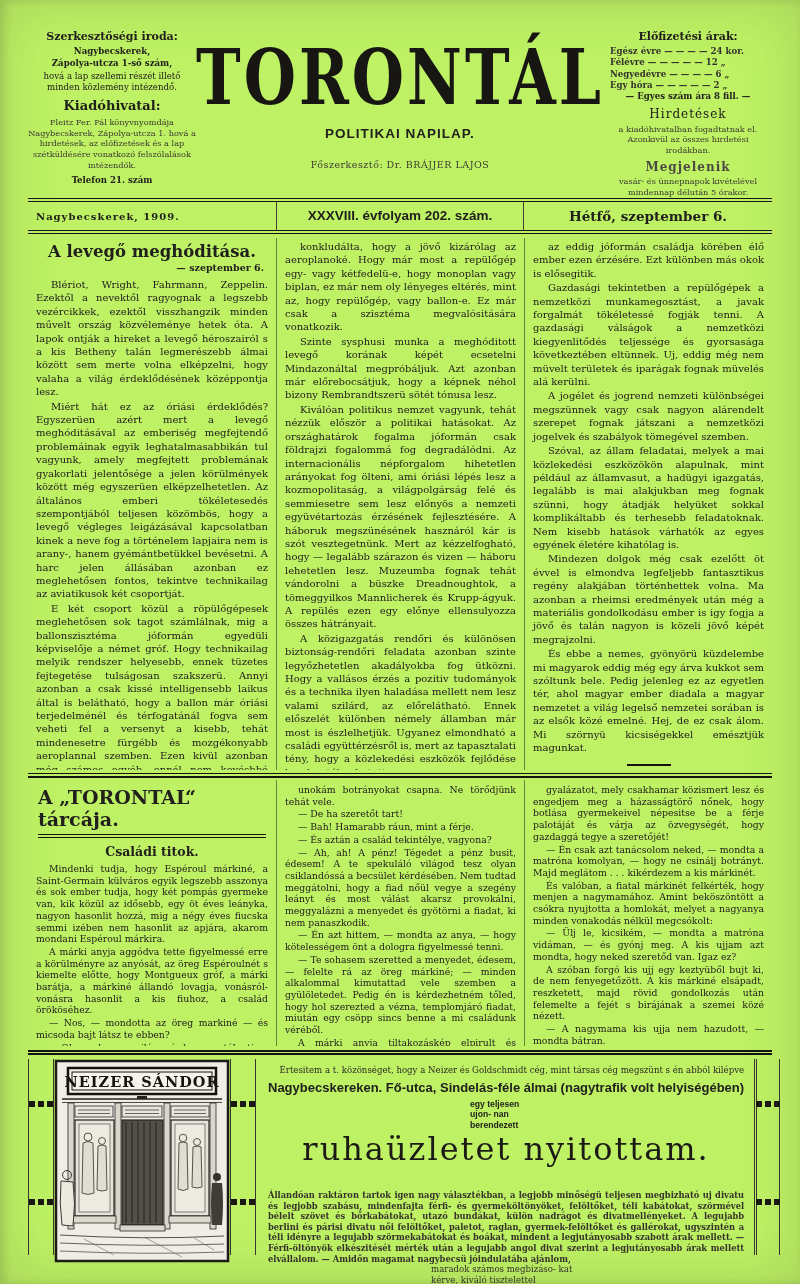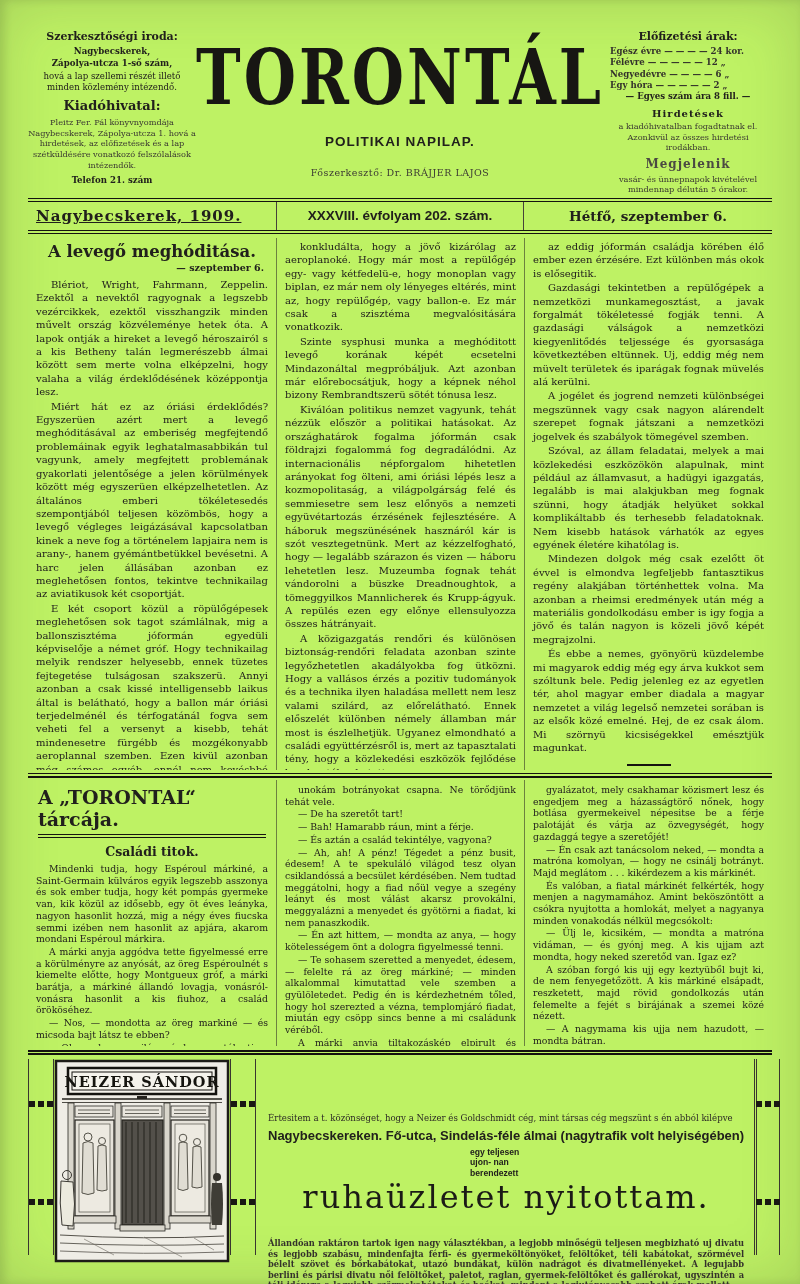--- a/index.html
+++ b/index.html
@@ -13,44 +13,44 @@
     box-shadow:inset 0 0 60px rgba(60,55,45,.18), inset 4px 0 10px rgba(0,0,0,.12);
     overflow:hidden;
     box-sizing:border-box;
     padding:30px 28px 0;
   }
   
   .masthead-row{display:flex;height:164px;}
   .hbox{width:178px;font-size:8.6px;line-height:1.3;text-align:center;}
   .hb-title{font-weight:bold;font-size:11px;margin-bottom:2px;}
   .hb-title2{font-weight:bold;font-size:13px;margin:5px 0 2px;}
-  .hb-title3{font-weight:bold;font-size:10px;letter-spacing:1px;margin:5px 0 1px;}
+  .hb-title3{font-weight:normal;font-size:12px;letter-spacing:1px;margin:5px 0 1px;}
   .hb-title4{font-weight:bold;font-size:12px;letter-spacing:1px;color:#4b4942;margin:4px 0 1px;}
   .hb-line{margin-bottom:1px;}
   .hb-line.b{font-weight:bold;}
   .price-lines{text-align:left;padding-left:6px;}
   .price-lines p{margin:0;font-size:8.6px;white-space:nowrap;font-weight:bold;color:#33312b;}
   .hb-small{font-size:8.2px;color:#3a3831;}
   .mast-center{flex:1;text-align:center;padding-top:2px;}
   .mast-title{
     font-size:60px;font-weight:bold;letter-spacing:3px;
     transform:scaleY(1.28);transform-origin:top center;
     color:#171613;white-space:nowrap;
   }
-  .mast-sub{margin-top:32px;font-family:"Liberation Sans",sans-serif;font-weight:bold;font-size:13.5px;letter-spacing:1px;}
+  .mast-sub{margin-top:24px;font-family:"Liberation Sans",sans-serif;font-weight:bold;font-size:13.5px;letter-spacing:1px;}
   .mast-editor{margin-top:18px;font-size:9.5px;color:#3c3a33;letter-spacing:.5px;}
   .tel{margin-top:5px;font-weight:bold;text-align:center;}
   
   .date-band{
     display:flex;align-items:center;
     border-top:4px double #14130f;border-bottom:4px double #14130f;
     height:28px;margin-top:4px;
   }
   .date-band .cell{padding:0 8px;font-weight:bold;}
-  .cell-left{width:232px;font-size:15px;letter-spacing:1px;text-decoration:underline;}
+  .cell-left{width:232px;font-size:10px;letter-spacing:1px;}
   .cell-mid{flex:1;text-align:center;font-family:"Liberation Sans",sans-serif;font-size:13.5px;border-left:1px solid #454239;border-right:1px solid #454239;align-self:stretch;line-height:28px;}
   .cell-right{width:232px;text-align:center;font-size:13.5px;}
   
   .article{display:flex;height:532px;margin-top:4px;overflow:hidden;}
   .article .col{width:248px;box-sizing:border-box;padding:2px 8px 0;overflow:hidden;}
   .col.sep{border-left:1px solid rgba(40,38,32,.55);}
   h1.art-title{font-size:16.5px;margin:2px 0 1px;text-align:center;font-weight:bold;}
   .dateline{text-align:right;font-weight:bold;font-size:9.5px;margin:0 4px 5px 0;}
   .body-p{margin:0 0 1px;font-size:10px;line-height:13.4px;text-align:justify;text-indent:15px;}
   .end-rule{width:44px;border-top:2px solid #14130f;margin:10px auto 0;}
@@ -64,21 +64,21 @@
   .feu-p{margin:0 0 1px;font-size:9.3px;line-height:11.7px;text-align:justify;text-indent:13px;}
   
   .ad{display:flex;margin-top:4px;border-top:5px double #14130f;height:214px;box-sizing:content-box;}
   .orn{width:26px;display:flex;flex-direction:column;align-items:center;padding-top:42px;gap:92px;
        border-left:1px solid #39362f;border-right:1px solid #39362f;box-sizing:border-box;margin-top:4px;height:196px;}
   .orn.edge{border-left:3px double #39362f;}
   .sqgrp{display:flex;gap:3px;}
   .sqgrp i{width:6px;height:6px;background:#191813;display:block;}
   .shopfront{width:180px;padding-top:4px;}
   .ad-text{flex:1;padding:10px 10px 0 12px;position:relative;}
-  .ad-intro{font-size:8.6px;text-align:left;white-space:nowrap;overflow:hidden;color:#2c2a25;margin-top:48px;}
+  .ad-intro{font-size:8.6px;text-align:right;white-space:nowrap;overflow:hidden;color:#2c2a25;}
   .ad-loc{font-family:"Liberation Sans",sans-serif;font-weight:bold;font-size:13px;text-align:center;margin-top:5px;white-space:nowrap;}
   .ad-bigrow{display:flex;align-items:center;margin-top:4px;flex-direction:column;}
   .ad-leadin{width:72px;font-family:"Liberation Sans",sans-serif;font-weight:bold;font-size:8.6px;line-height:1.2;}
   .ad-big{flex:1;font-size:32px;letter-spacing:2px;text-align:center;white-space:nowrap;color:#1b1a16;}
   .ad-body{margin:22px 0 0;font-size:8.3px;line-height:10.6px;text-align:justify;font-weight:bold;color:#34322b;}
   .ad-close{display:flex;align-items:center;margin-top:0;flex-direction:column;}
   .ad-close-left{width:150px;font-size:8.6px;line-height:1.25;color:#34322b;}
   .ad-sign{flex:1;text-align:center;font-size:29px;font-weight:bold;letter-spacing:4px;white-space:nowrap;}
   .ad-ref{font-size:8.8px;margin-top:4px;}
   .ad-bottomrule{border-top:2px solid #14130f;margin-top:2px;}

